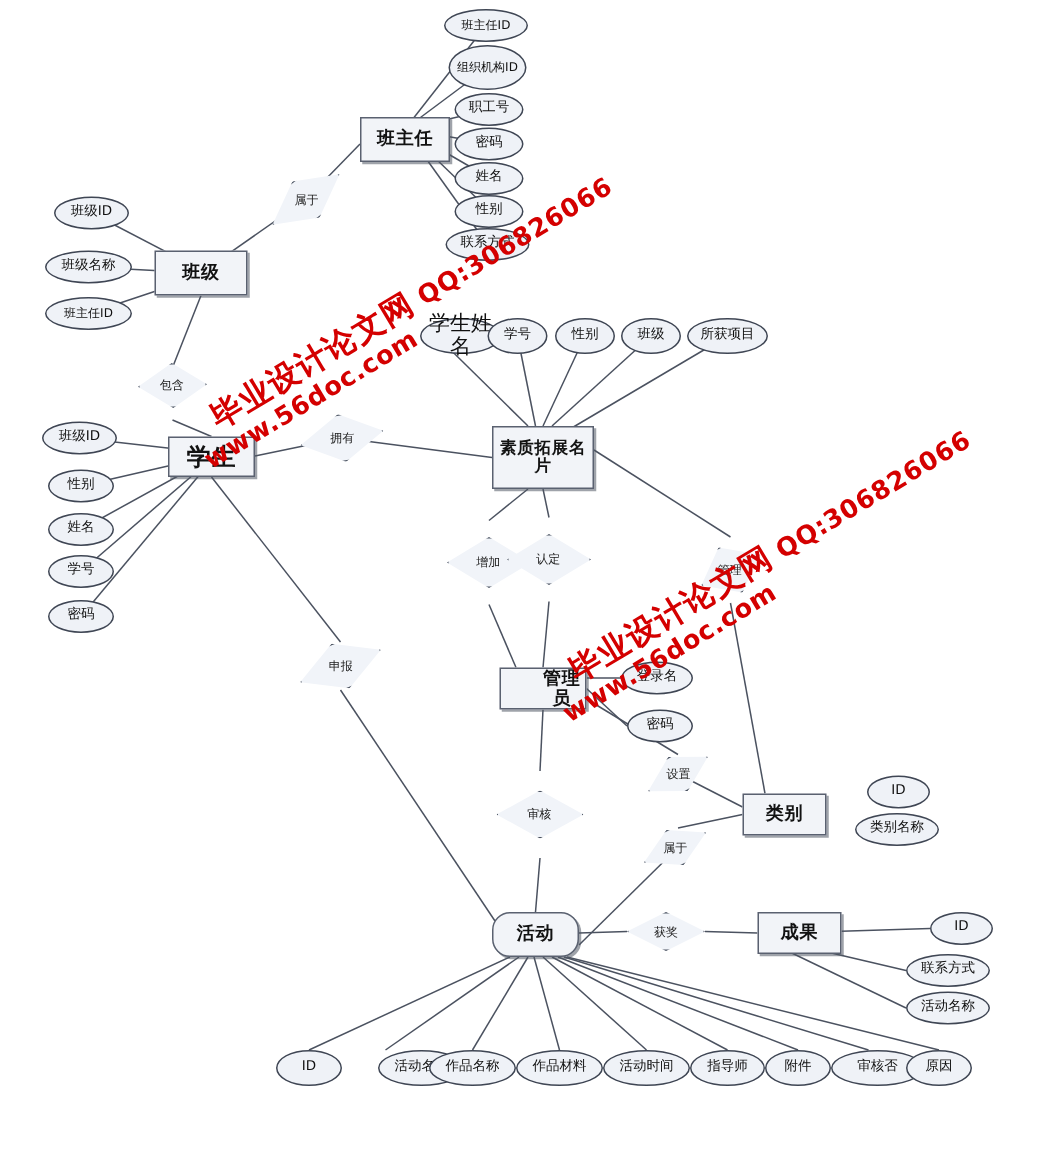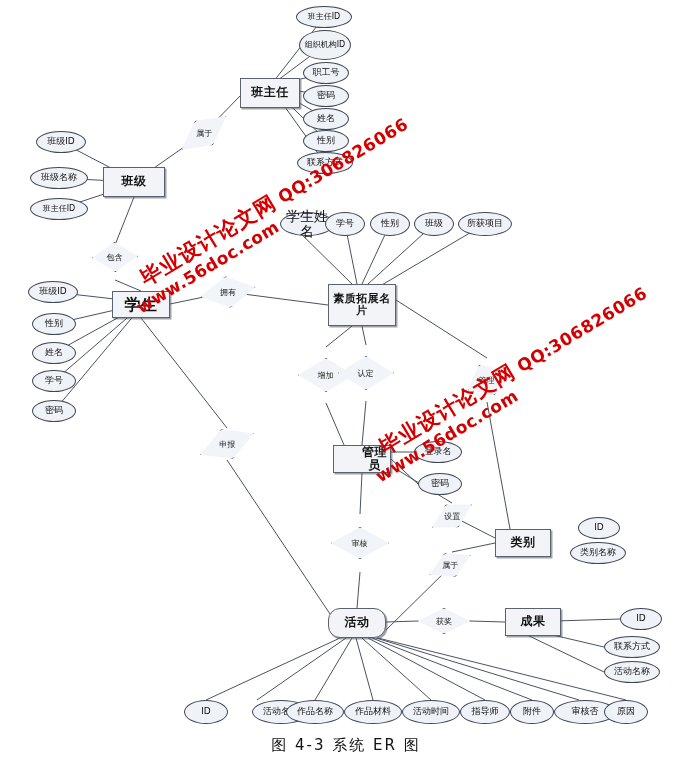--- a/index.html
+++ b/index.html
@@ -281,14 +281,13 @@
     <span class="wm-qq">QQ:306826066</span>
   </div>
   <div class="wm wm-url" id="wm1b" style="left:133px;top:300px;transform:rotate(-31deg);transform-origin:left top;">www.56doc.com</div>
 
   <div class="wm" id="wm2" style="left:374px;top:437px;transform:rotate(-31deg);transform-origin:left top;">
     <span class="wm-cn">毕业设计论文网</span>
     <span class="wm-qq">QQ:306826066</span>
   </div>
   <div class="wm wm-url" id="wm2b" style="left:372px;top:469px;transform:rotate(-31deg);transform-origin:left top;">www.56doc.com</div>
 
-  <div id="caption" style="top:736px;">图 4-3 系统 ER 图</div>
 </div>
 
 </body></html>

